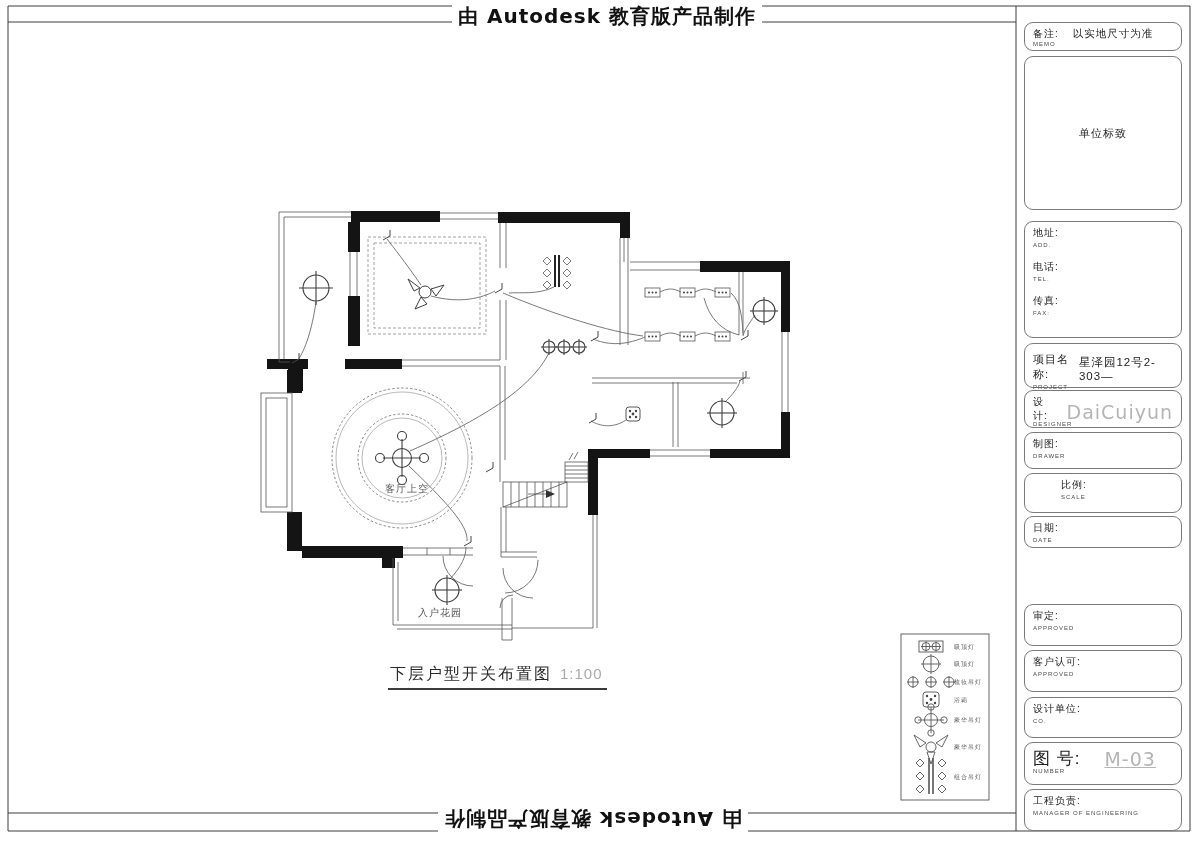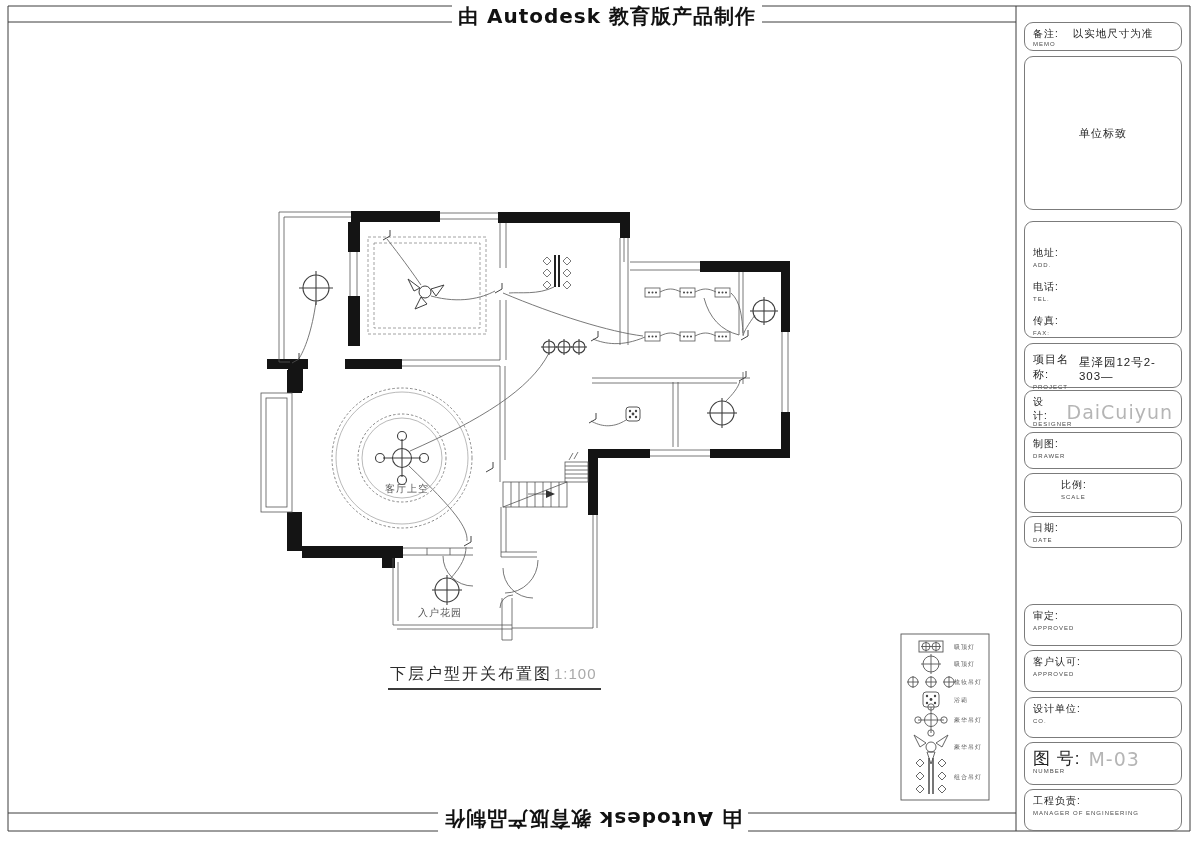--- a/index.html
+++ b/index.html
@@ -4,21 +4,21 @@
 <style>
   html,body{margin:0;padding:0;background:#fff;}
   #sheet{position:relative;width:1200px;height:843px;background:#fff;overflow:hidden;
          font-family:"Liberation Sans",sans-serif;color:#222;}
   #plan-svg{position:absolute;left:0;top:0;}
   .txt{position:absolute;white-space:nowrap;}
   .banner{font-family:"DejaVu Sans",sans-serif;font-weight:bold;font-size:20px;color:#111;
           background:#fff;padding:0 6px;letter-spacing:1px;}
   .plan-title-wrap{display:inline-flex;align-items:baseline;border-bottom:2px solid #3a3a3a;padding:0 4px 3px 2px;}
   .plan-title{font-size:16px;letter-spacing:2px;color:#2b2b2b;}
-  .plan-scale{font-size:15px;color:#a9a9a9;margin-left:2px;letter-spacing:1px;}
+  .plan-scale{font-size:15px;color:#a9a9a9;margin-left:8px;letter-spacing:1px;}
   .room-label{font-size:10px;color:#555;letter-spacing:1px;}
   .legend-label{font-size:6px;color:#5a5a5a;letter-spacing:1px;}
   .tb-box{position:absolute;left:1024px;width:158px;border:1px solid #7b7b7b;border-radius:9px;
           box-sizing:border-box;padding:4px 8px;background:#fff;}
   .tb-zh{font-size:10px;color:#222;letter-spacing:1px;}
   .tb-en{font-size:6px;color:#4a4a4a;letter-spacing:1px;margin-top:2px;}
   .tb-val{font-size:10.5px;color:#222;letter-spacing:1px;}
   .tb-gray-lg{font-size:19px;color:#b5b5b5;letter-spacing:1px;font-family:"DejaVu Sans",sans-serif;}
   .tb-row{display:flex;align-items:flex-end;}
   .tb-center{display:flex;align-items:center;justify-content:center;height:100%;}
@@ -396,21 +396,21 @@
     </div>
     <div class="tb-en" style="margin-top:0;">MEMO</div>
   </div>
 
   <div class="tb-box" style="top:56px;height:154px;">
     <div class="tb-center">
       <span class="tb-zh" style="font-size:11px;">单位标致</span>
     </div>
   </div>
 
-  <div class="tb-box" style="top:221px;height:117px;padding-top:24px;">
+  <div class="tb-box" style="top:221px;height:117px;padding-top:4px;">
     <div class="contact-group">
       <div class="tb-zh">地址:</div>
       <div class="tb-en">ADD.</div>
     </div>
     <div class="contact-group">
       <div class="tb-zh">电话:</div>
       <div class="tb-en">TEL.</div>
     </div>
     <div class="contact-group" style="margin-bottom:0;">
       <div class="tb-zh">传真:</div>
@@ -461,21 +461,21 @@
   </div>
 
   <div class="tb-box" style="top:697px;height:41px;">
     <div class="tb-zh">设计单位:</div>
     <div class="tb-en">CO.</div>
   </div>
 
   <div class="tb-box" style="top:742px;height:43px;">
     <div class="tb-row">
       <span class="tb-zh" style="font-size:17px;">图  号:</span>
-      <span class="tb-gray-lg" style="margin-left:8px;">M-03</span>
+      <span class="tb-gray-lg" style="margin-left:24px;text-decoration:underline;">M-03</span>
     </div>
     <div class="tb-en" style="margin-top:-2px;">NUMBER</div>
   </div>
 
   <div class="tb-box" style="top:789px;height:42px;">
     <div class="tb-zh">工程负责:</div>
     <div class="tb-en">MANAGER OF ENGINEERING</div>
   </div>
 
 </div>

